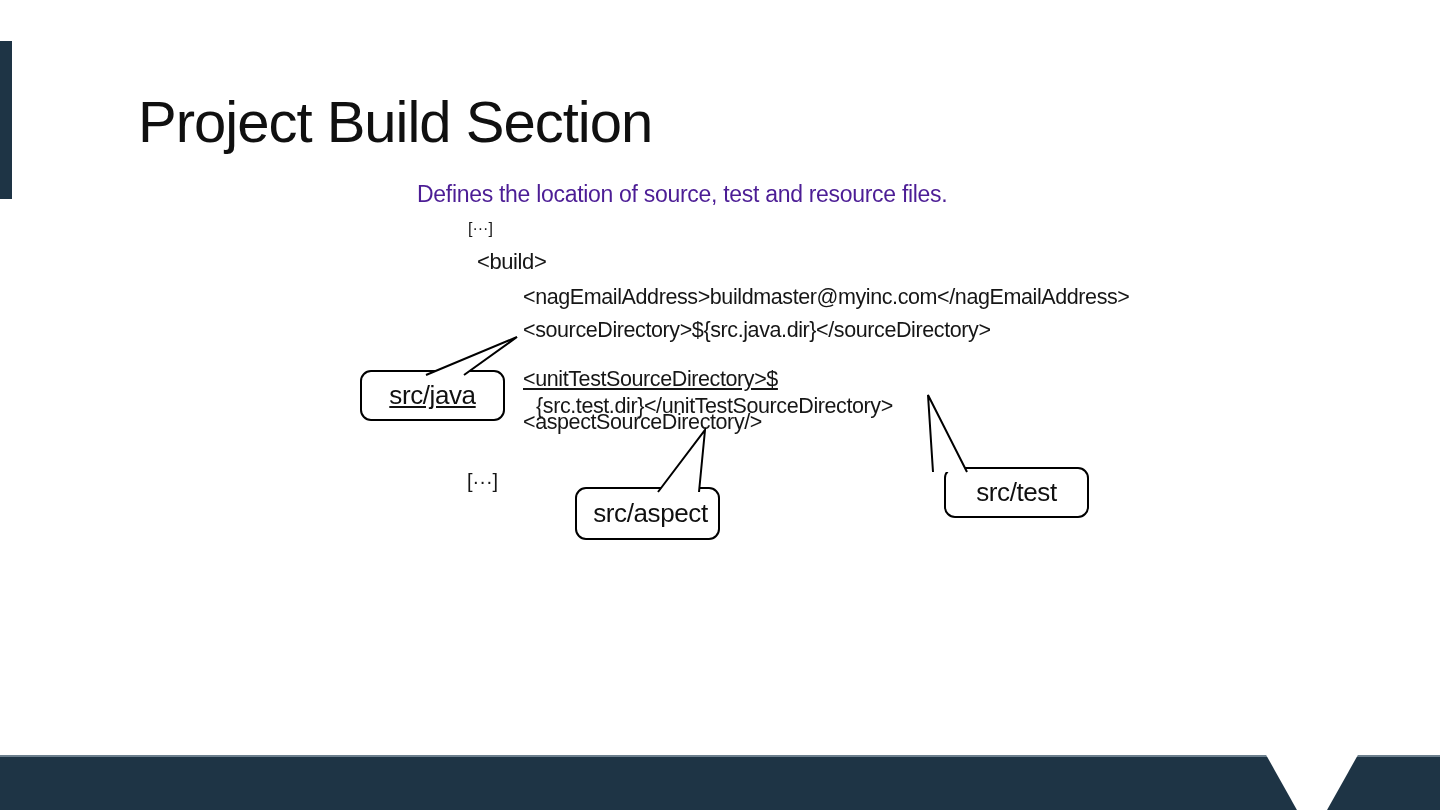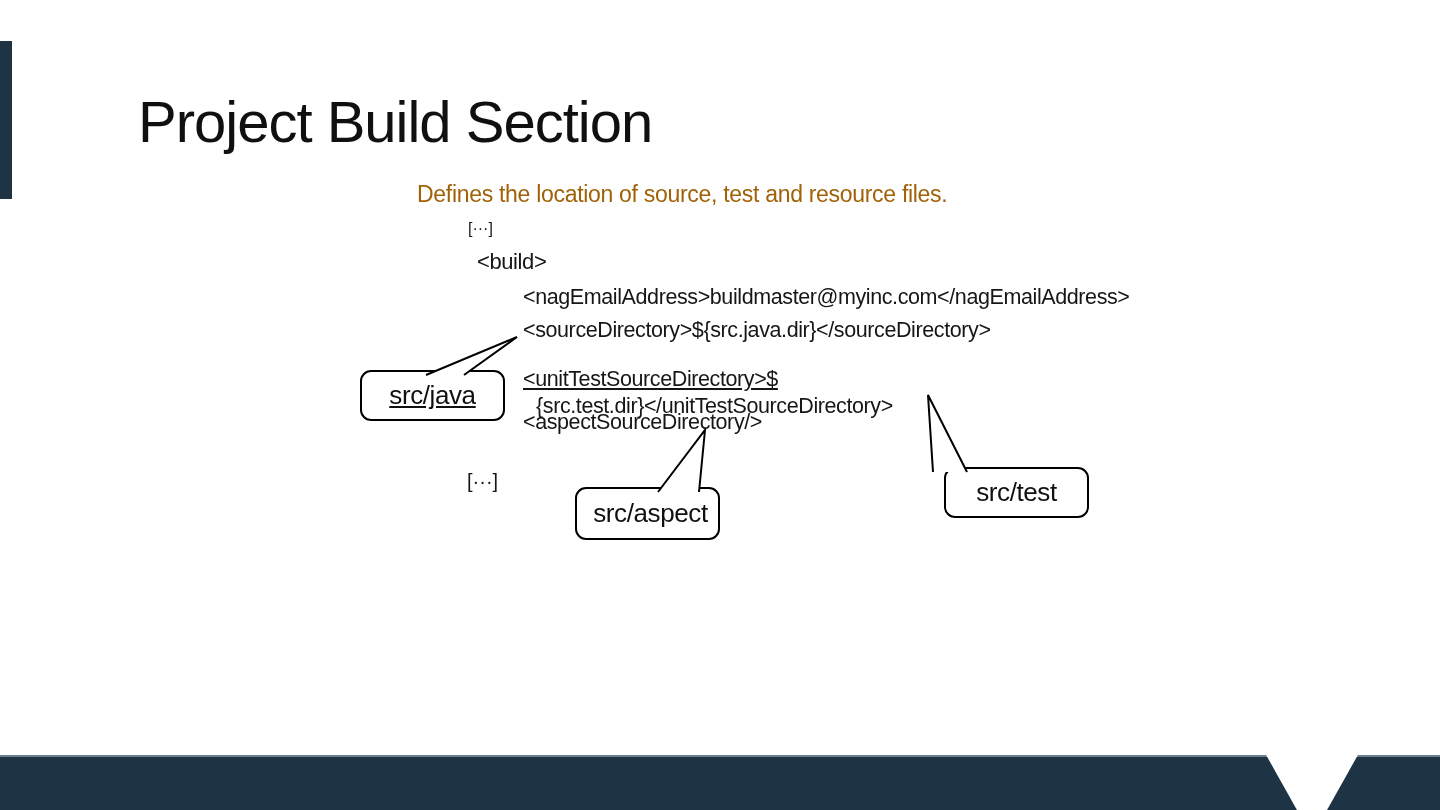--- a/index.html
+++ b/index.html
@@ -41,21 +41,21 @@
     font-size: 58px;
     letter-spacing: -1px;
     color: #101010;
     white-space: nowrap;
   }
   .subtitle {
     position: absolute;
     left: 417px; top: 181px;
     font-size: 23px;
     letter-spacing: -0.3px;
-    color: #a16207;
+    color: #4c1d95;
     white-space: nowrap;
   }
   .code-line {
     position: absolute;
     font-size: 21.5px;
     letter-spacing: -0.4px;
     color: #161616;
     white-space: nowrap;
   }
   .ellipsis {

